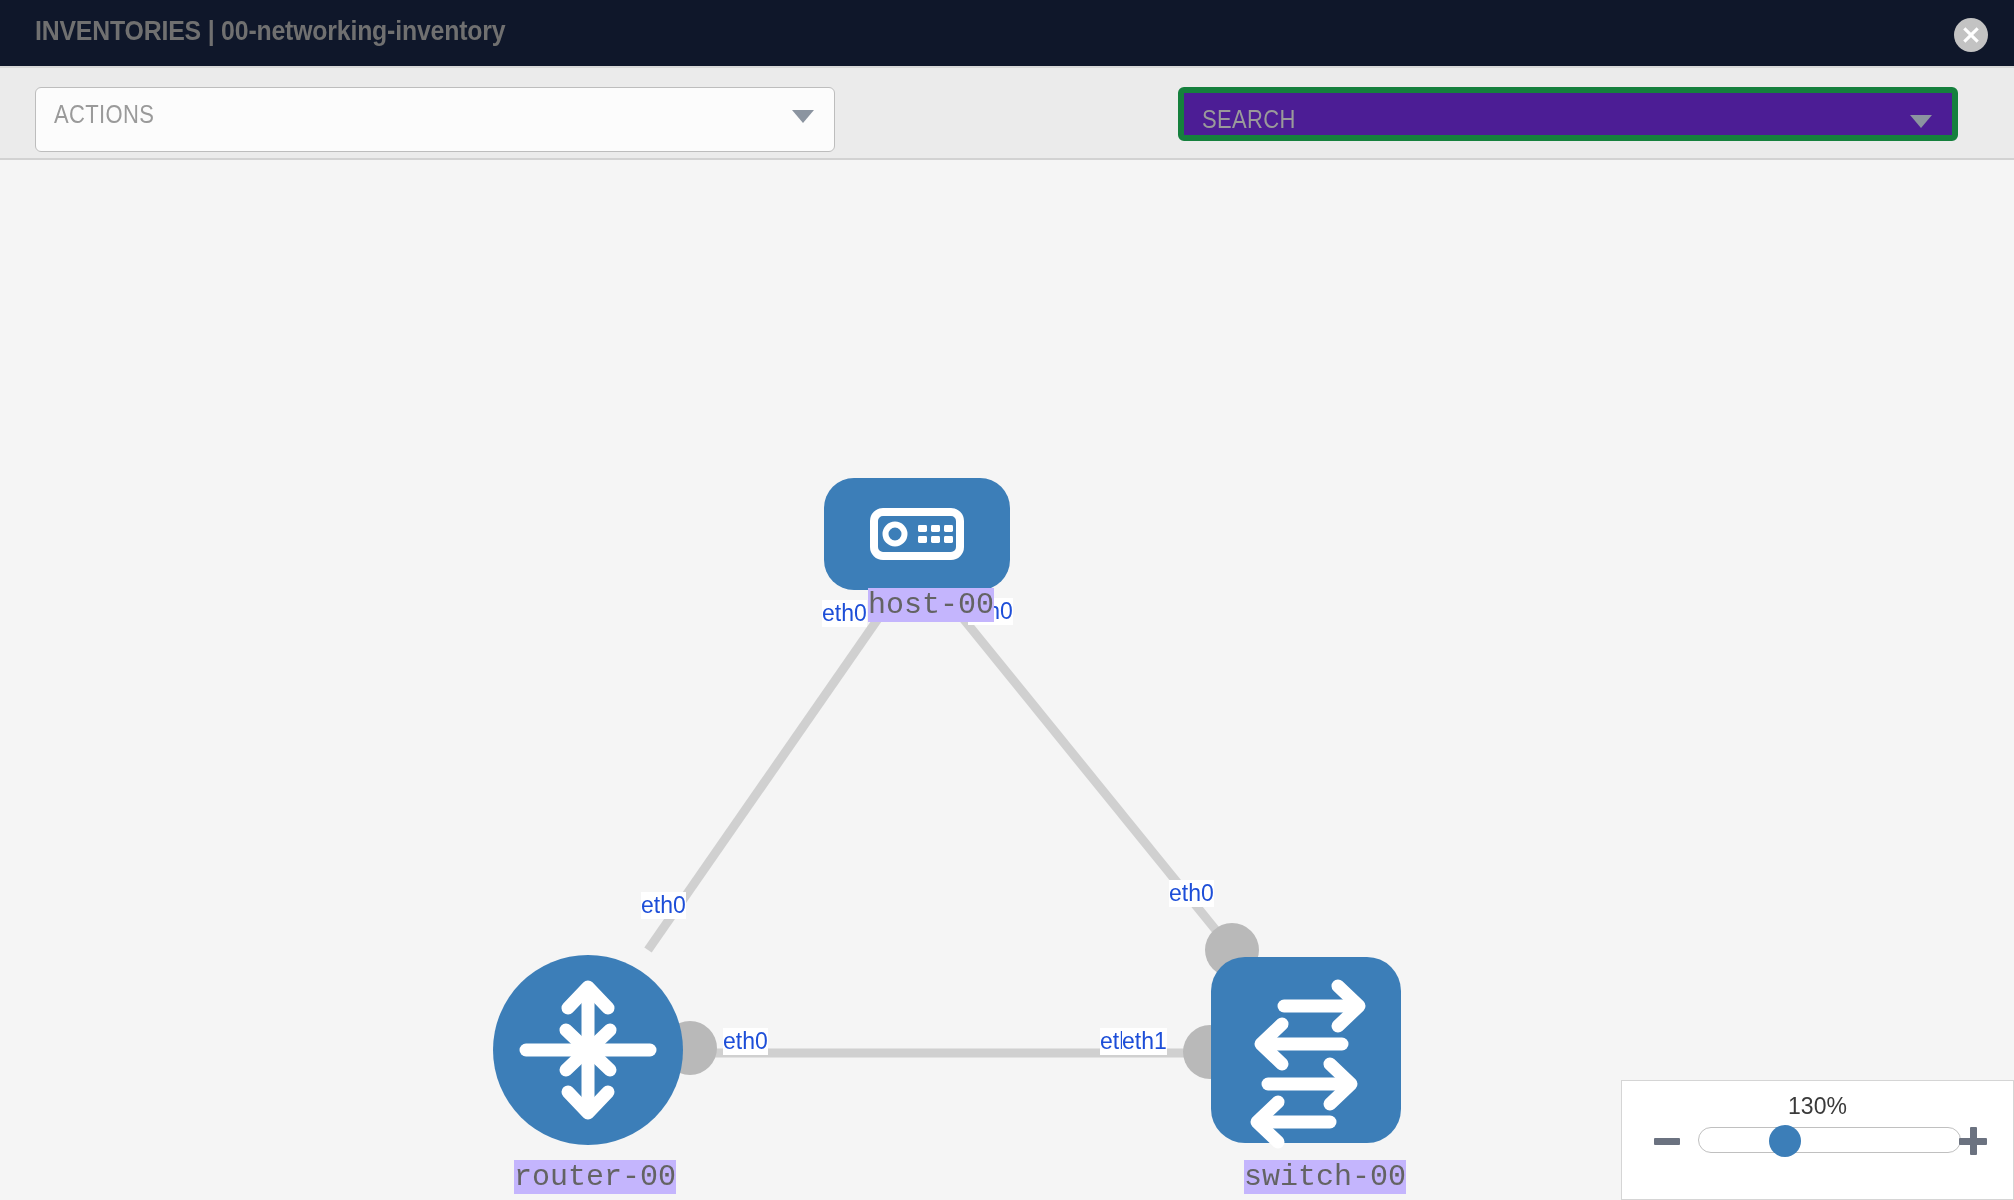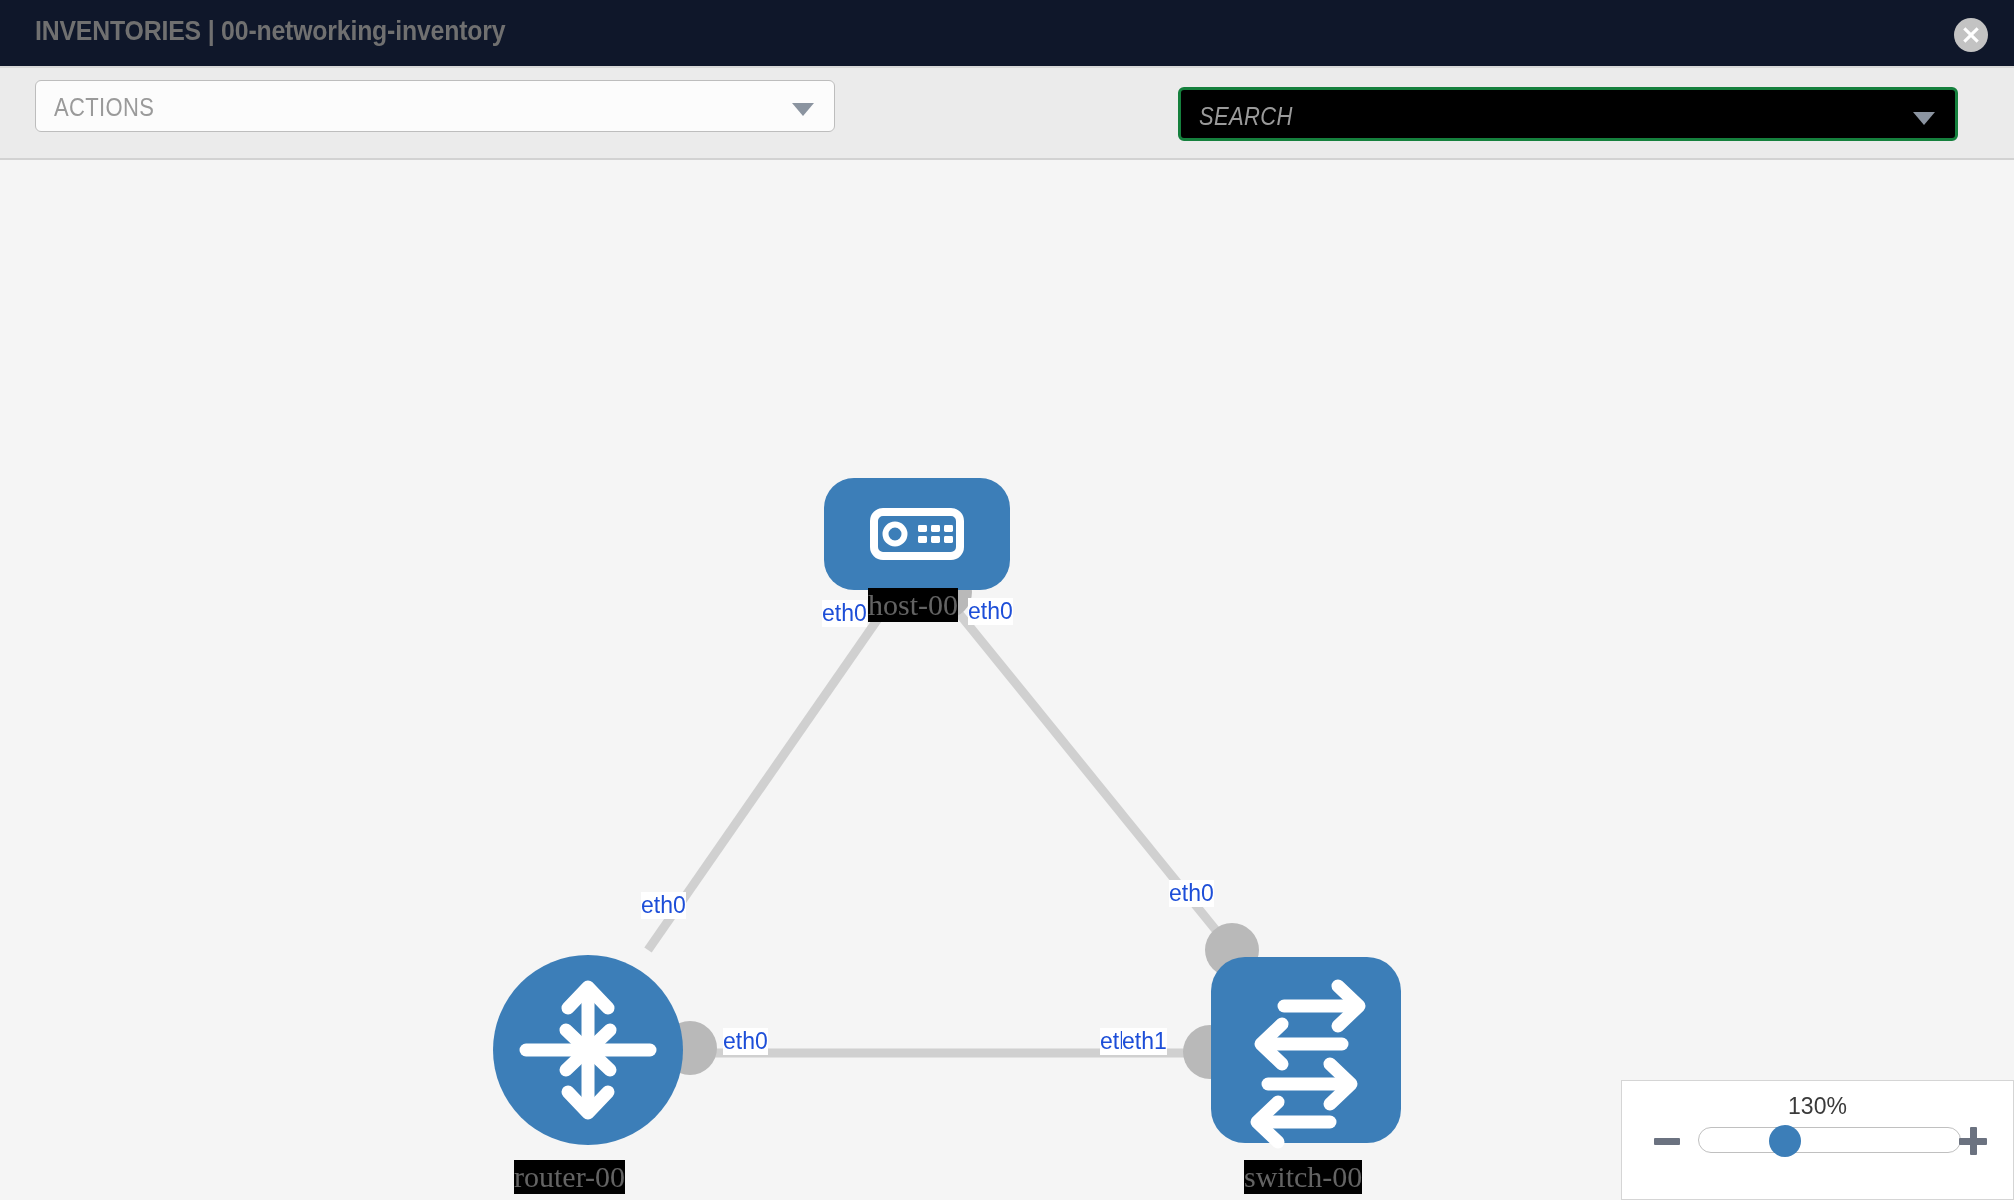--- a/index.html
+++ b/index.html
@@ -58,23 +58,23 @@
     position: absolute;
     left: 0; top: 68px;
     width: 2014px;
     height: 92px;
     background: #ebebeb;
     border-bottom: 2px solid #d2d2d2;
   }
   .actions-select {
     position: absolute;
     left: 35px;
-    top: 12px;
+    top: 19px;
     width: 800px;
-    height: 52px;
+    height: 65px;
     background: #fcfcfc;
     border: 1px solid #bdbdbd;
     border-radius: 6px;
     cursor: pointer;
   }
   .actions-label {
     position: absolute;
     left: 18px;
     top: 12px;
     font-size: 25px;
@@ -101,25 +101,24 @@
   }
   .tool-icon.wrench { left: 1042px; }
   .tool-icon.key    { left: 1110px; }
 
   .search-select {
     position: absolute;
     left: 1178px;
     top: 19px;
     width: 780px;
     height: 54px;
-    background: #000000;
-    border: 3px solid #15803d;
+    background: #4c1d95;
+    border: 6px solid #15803d;
     border-radius: 6px;
     cursor: text;
-    font-style: italic;
   }
   .search-label {
     position: absolute;
     left: 18px;
     top: 12px;
     font-size: 25px;
     color: #9a9a9a;
     letter-spacing: 0.4px;
     transform: scaleX(0.88);
     transform-origin: left center;
@@ -137,26 +136,26 @@
   .topology-svg {
     position: absolute;
     left: 0; top: 0;
     width: 2014px;
     height: 1040px;
   }
 
   
   .nlabel {
     position: absolute;
-    background: #000000;
+    background: #c4b5fd;
     color: #636363;
     font-size: 30px;
     line-height: 34px;
     white-space: nowrap;
-    font-family: Liberation Serif, serif;
+    font-family: Liberation Mono, monospace;
   }
   .ilabel {
     position: absolute;
     background: #ffffff;
     color: #1d4ed8;
     font-size: 23px;
     line-height: 27px;
     white-space: nowrap;
     font-family: "Liberation Sans", sans-serif;
   }

